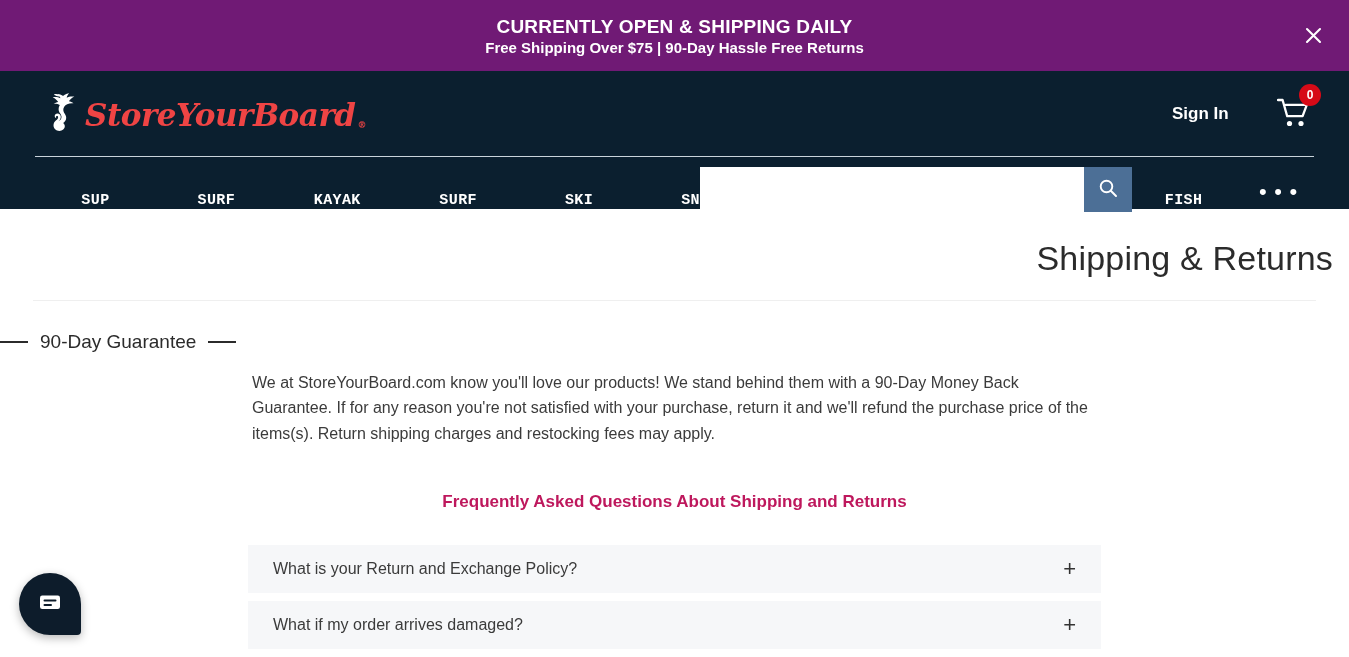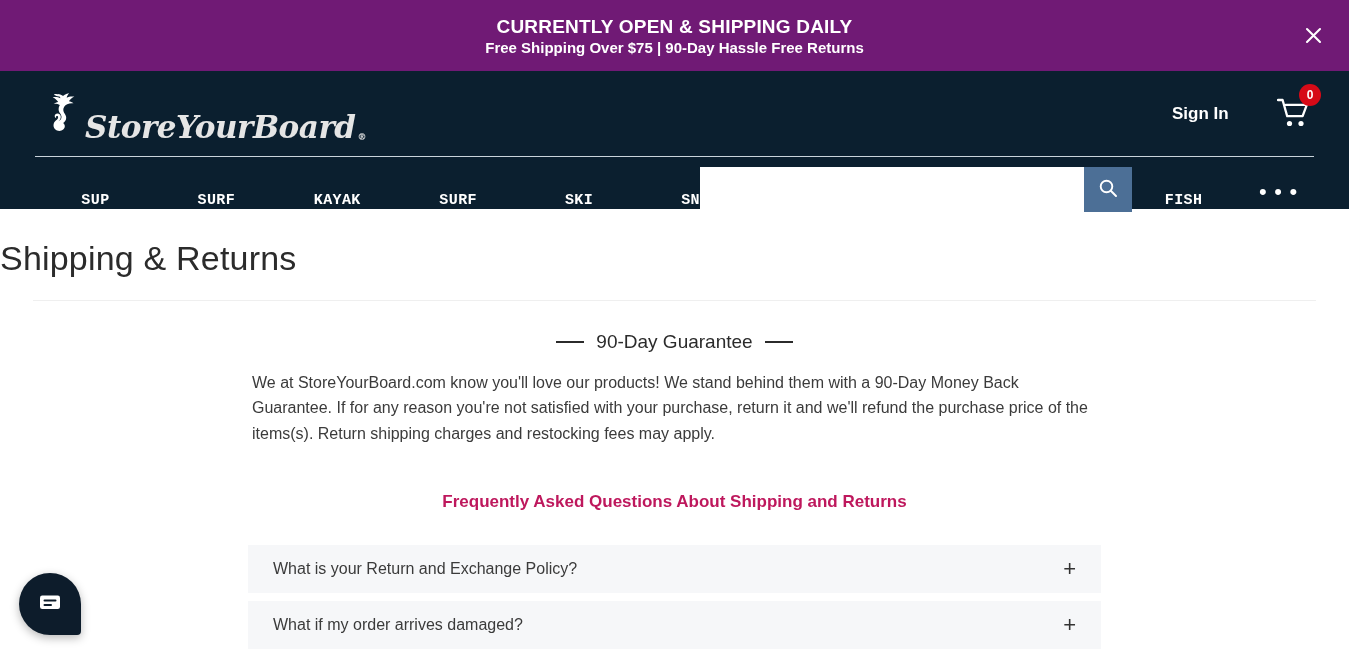--- a/index.html
+++ b/index.html
@@ -60,29 +60,29 @@
   }
   .logo {
     display: flex;
     align-items: center;
     gap: 8px;
     cursor: pointer;
     height: 60px;
   }
   .logo-mark { flex: 0 0 auto; display:block; }
   .logo-wordmark {
-    color: #e5e5e5;
+    color: #ef4444;
     font-family: "DejaVu Serif", serif;
     font-style: italic;
     font-weight: 700;
     font-size: 31px;
     letter-spacing: -0.5px;
     white-space: nowrap;
     position: relative;
-    top: 13px;
+    top: 1px;
   }
   .logo-reg {
     font-size: 9px;
     font-style: normal;
     vertical-align: baseline;
     position: relative;
     top: 2px;
     left: 2px;
   }
 
@@ -187,38 +187,38 @@
     position: relative;
     top: -4px;
   }
 
   
   .page-main {
     background: #ffffff;
     padding-top: 24px;
   }
   .page-title {
-    text-align: left;
+    text-align: right;
     font-size: 34px;
     font-weight: 400;
     color: #2b2b2b;
     margin: 0;
-    padding: 6px 0 22px;
+    padding: 6px 16px 22px;
     letter-spacing: 0.2px;
   }
   .title-rule {
     height: 1px;
     background: #efefef;
     margin: 0 33px;
   }
 
   .section-heading {
     display: flex;
     align-items: center;
-    justify-content: center;
+    justify-content: flex-start;
     gap: 12px;
     margin-top: 30px;
     font-size: 19px;
     font-weight: 400;
     color: #2b2b2b;
   }
   .heading-dash {
     display: block;
     width: 28px;
     height: 2px;

